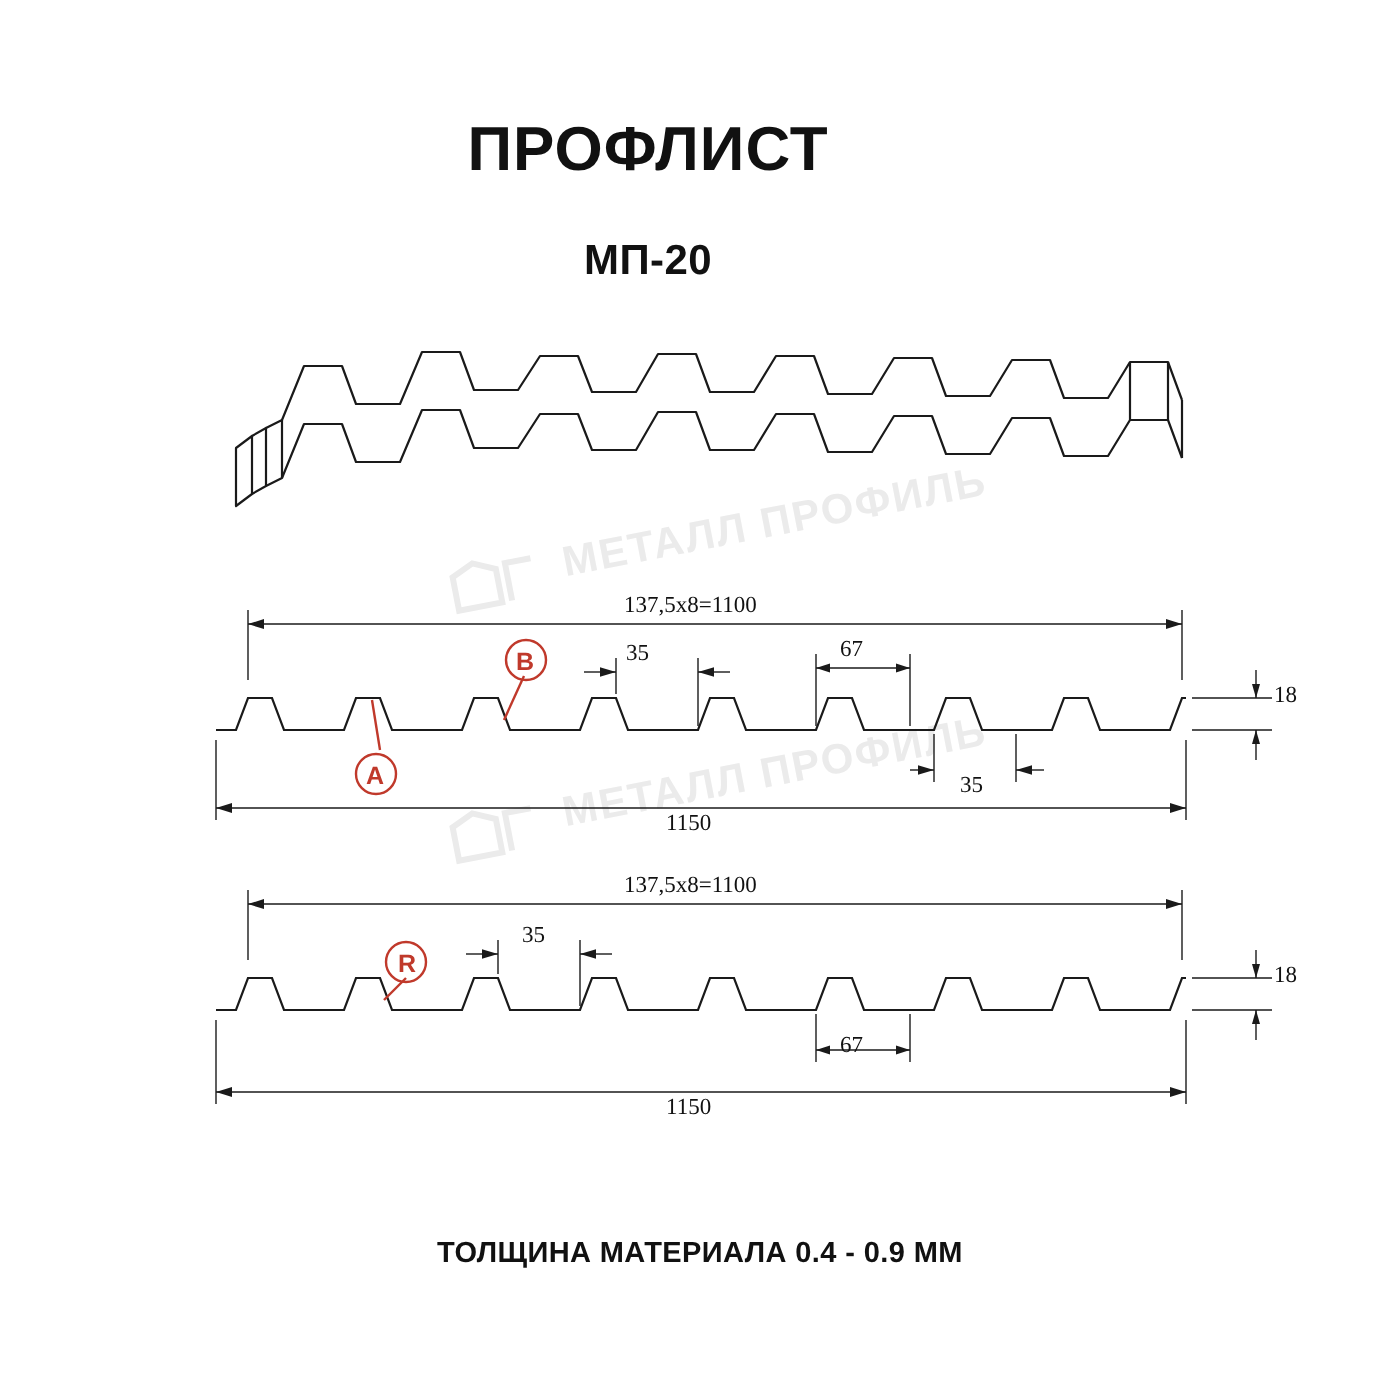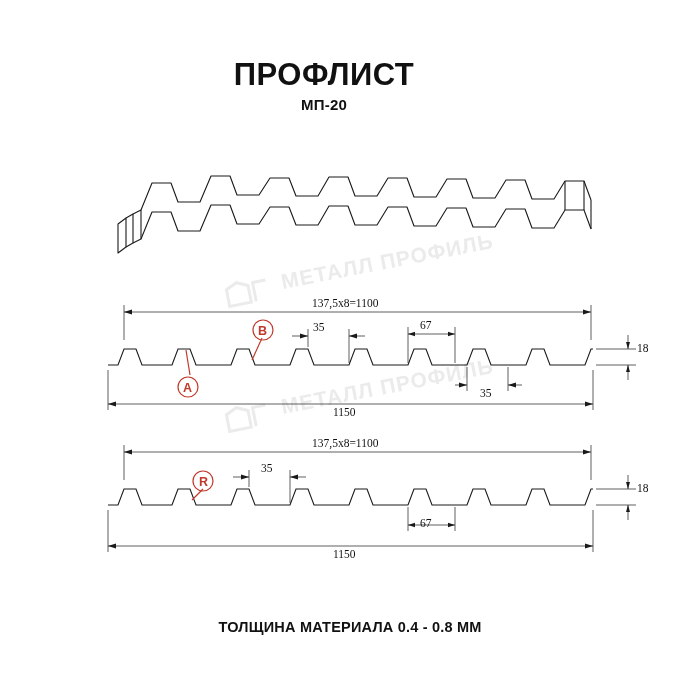--- a/index.html
+++ b/index.html
@@ -27,22 +27,22 @@
     text-align: center;
   }
   .main-title {
     font-size: 31px;
     font-weight: bold;
     letter-spacing: 0.5px;
     color: #111111;
     line-height: 1.1;
   }
   .sub-title {
-    margin-top: 4px;
-    font-size: 15px;
+    margin-top: 27px;
+    font-size: 21px;
     font-weight: bold;
     color: #111111;
     letter-spacing: 0.2px;
   }
   .footer-note {
     position: absolute;
     top: 619px;
     left: 0;
     width: 700px;
     text-align: center;
@@ -288,15 +288,15 @@
   </svg>
 
   <div class="label-letter" style="left:199px; top:475px;">R</div>
 
   <div class="dim-text" style="left:312px; top:437px;">137,5х8=1100</div>
   <div class="dim-text" style="left:333px; top:548px;">1150</div>
   <div class="dim-text" style="left:261px; top:462px;">35</div>
   <div class="dim-text" style="left:420px; top:517px;">67</div>
   <div class="dim-text" style="left:637px; top:482px;">18</div>
 
-  <div class="footer-note">ТОЛЩИНА МАТЕРИАЛА 0.4 - 0.8 ММ</div>
+  <div class="footer-note">ТОЛЩИНА МАТЕРИАЛА 0.4 - 0.9 ММ</div>
 
 </div>
 
 </body></html>

